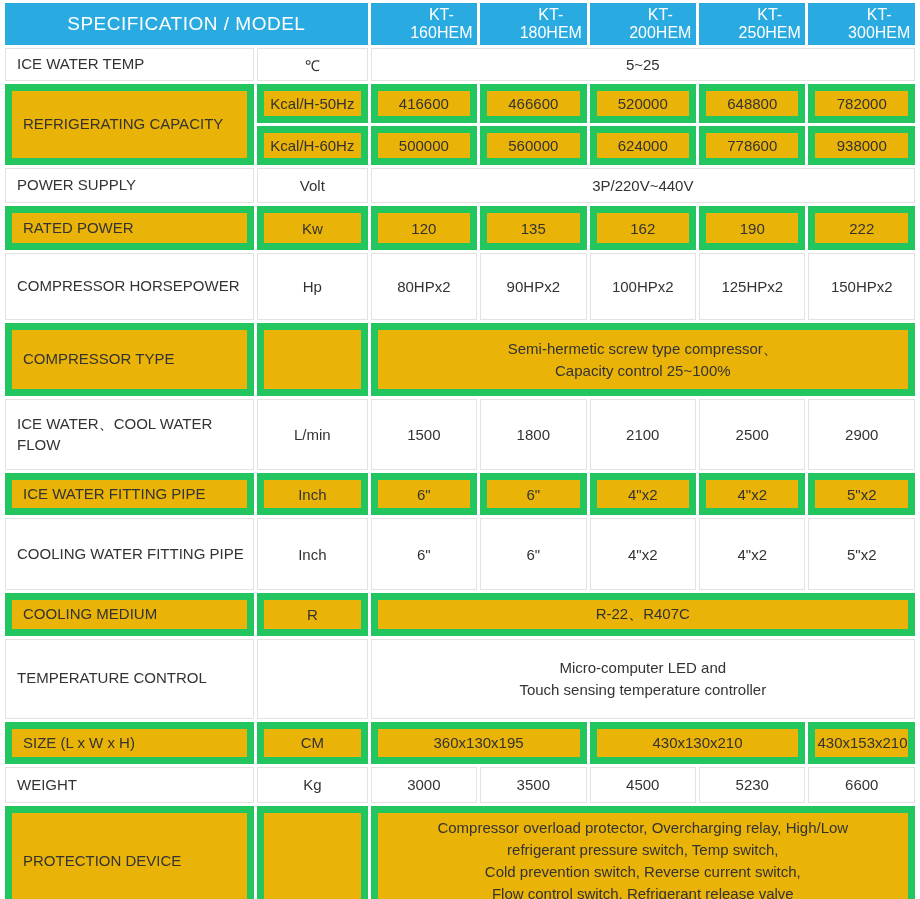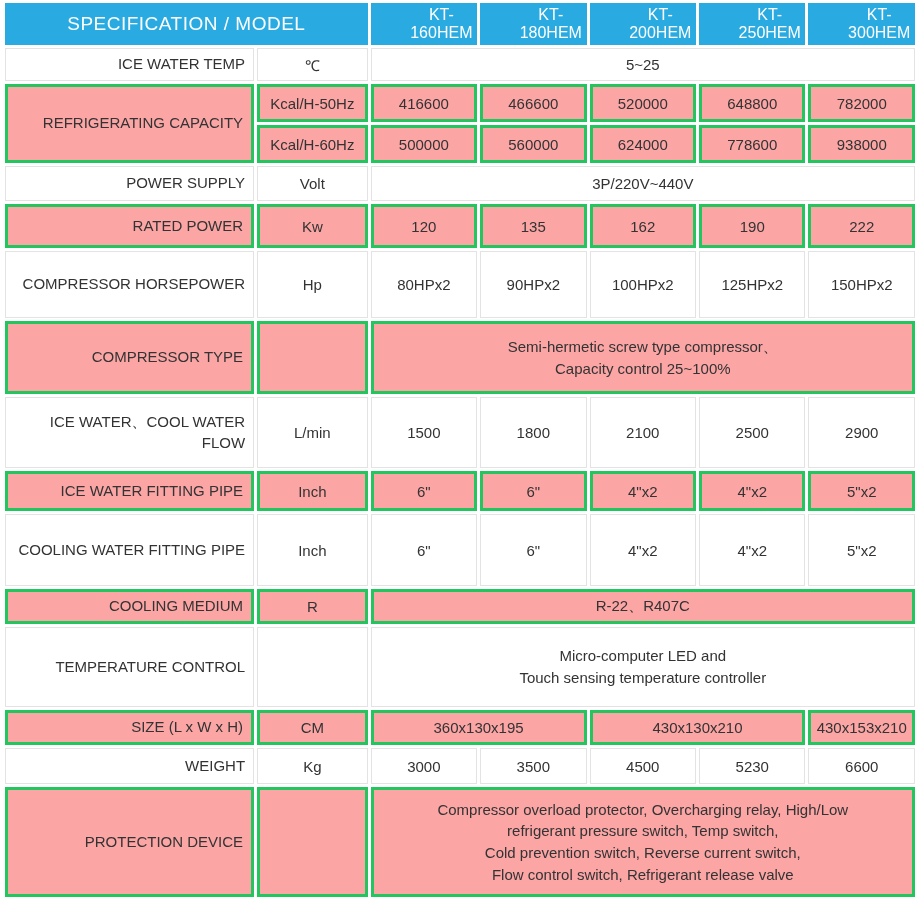--- a/index.html
+++ b/index.html
@@ -35,24 +35,24 @@
     background: #29ABE2;
     color: #ffffff;
     text-align: center;
     border: none;
   }
   .hd-spec { font-size: 19px; letter-spacing: 0.5px; }
   .hd-model { font-size: 16px; padding-left: 36px; }
 
   
   .w { background: #ffffff; border: 1px solid #e3e3e3; }
-  .g { background: #fca5a5; border: 3px solid #22c55e; }
+  .g { background: #eab308; border: 7px solid #22c55e; }
 
   .lbl {
-    text-align: right;
+    text-align: left;
     padding: 4px 8px 4px 11px;
     line-height: 1.35;
   }
   .unit, .val {
     text-align: center;
     padding: 4px 2px;
   }
   .pre { white-space: pre-line; line-height: 1.45; }
 </style>
 </head>

